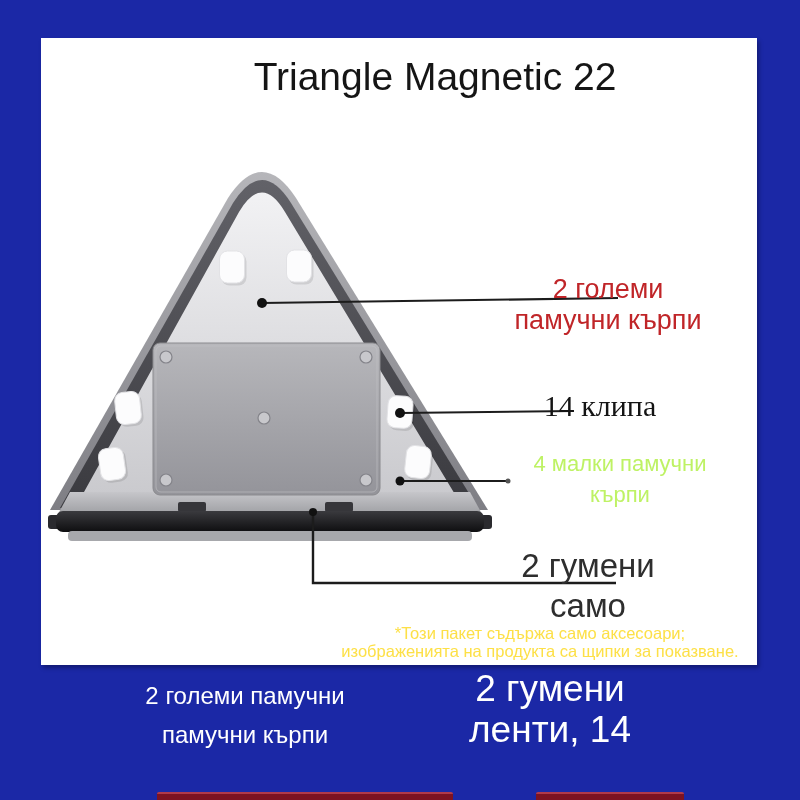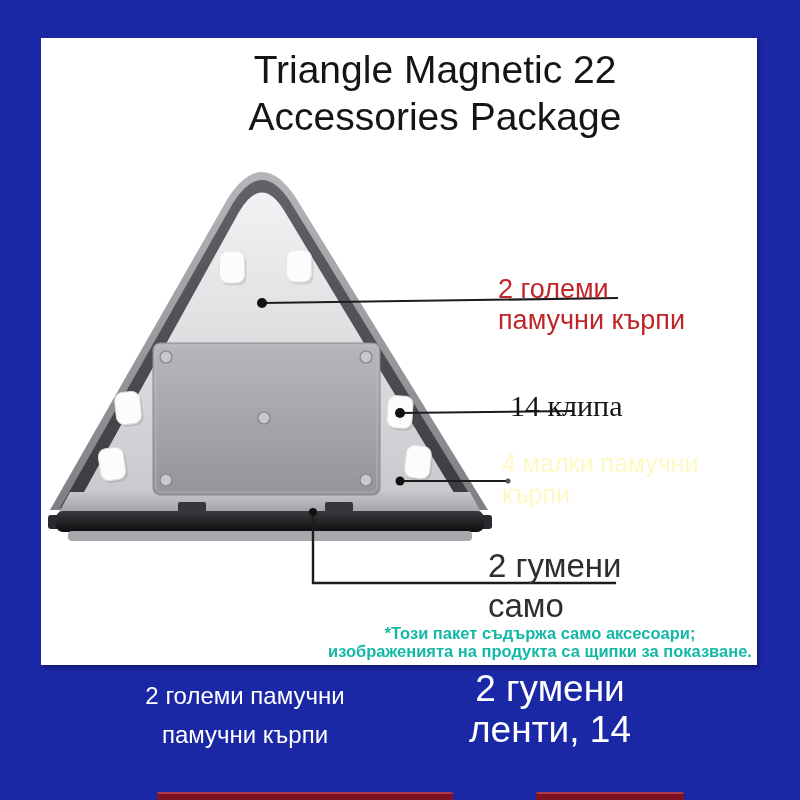--- a/index.html
+++ b/index.html
@@ -10,34 +10,34 @@
     position:relative;
     overflow:hidden;
   }
   .stage{position:absolute;inset:0;}
   .card{
     position:absolute;left:41px;top:38px;width:716px;height:627px;
     background:#ffffff;
     box-shadow:2px 3px 4px rgba(0,0,30,0.35);
   }
   .title{
-    position:absolute;left:115px;top:46px;width:640px;
+    position:absolute;left:115px;top:53px;width:640px;
     text-align:center;color:#151515;
     font-size:39px;line-height:47px;letter-spacing:0px;
   }
-  .callout{position:absolute;}
+  .callout{position:absolute;text-align:center;}
   .callout .ln{display:block;}
   .c1{left:498px;top:274px;width:220px;font-size:27px;line-height:31px;color:#c02528;}
   .c2{left:510px;top:390px;width:180px;font-size:30px;line-height:32px;color:#141414;font-family:Liberation Serif, serif;}
-  .c3{left:502px;top:448px;width:236px;font-size:25px;line-height:31px;color:#fef9c3;}
+  .c3{left:502px;top:448px;width:236px;font-size:22px;line-height:31px;color:#bef264;}
   .c4{left:488px;top:546px;width:200px;font-size:33px;line-height:40px;color:#2e2e2e;}
   .disclaimer{
     position:absolute;left:328px;top:624px;width:424px;
-    text-align:center;color:#14b8a6;
-    font-size:16.5px;line-height:18px;font-weight:bold;
+    text-align:center;color:#fde047;
+    font-size:16.5px;line-height:18px;
   }
   .footer-col{
     position:absolute;color:#ffffff;text-align:center;
   }
   .footer-left{left:80px;top:676px;width:330px;font-size:24px;line-height:39px;text-align:center;}
   .footer-right{left:445px;top:668px;width:210px;font-size:37px;line-height:41px;}
   .redbar{
     position:absolute;height:9px;top:792px;
     background:#7c1322;border-top:2px solid #a93;
     border-top-color:#b03a4a;border-radius:2px 2px 0 0;
@@ -48,21 +48,20 @@
 </style>
 </head>
 <body>
 
 <div class="stage">
 
   <div class="card"></div>
 
   <div class="title">
     <div>Triangle Magnetic 22</div>
-    <div>Accessories Package</div>
   </div>
 
   <svg class="product" width="800" height="800" viewBox="0 0 800 800">
     <defs>
       <linearGradient id="faceG" x1="0" y1="0" x2="0" y2="1">
         <stop offset="0" stop-color="#f2f2f4"></stop>
           <stop offset="1" stop-color="#c9c9cd"></stop>
       </linearGradient>
       <linearGradient id="plateG" x1="0" y1="0" x2="0" y2="1">
         <stop offset="0" stop-color="#b7b7bb"></stop>

